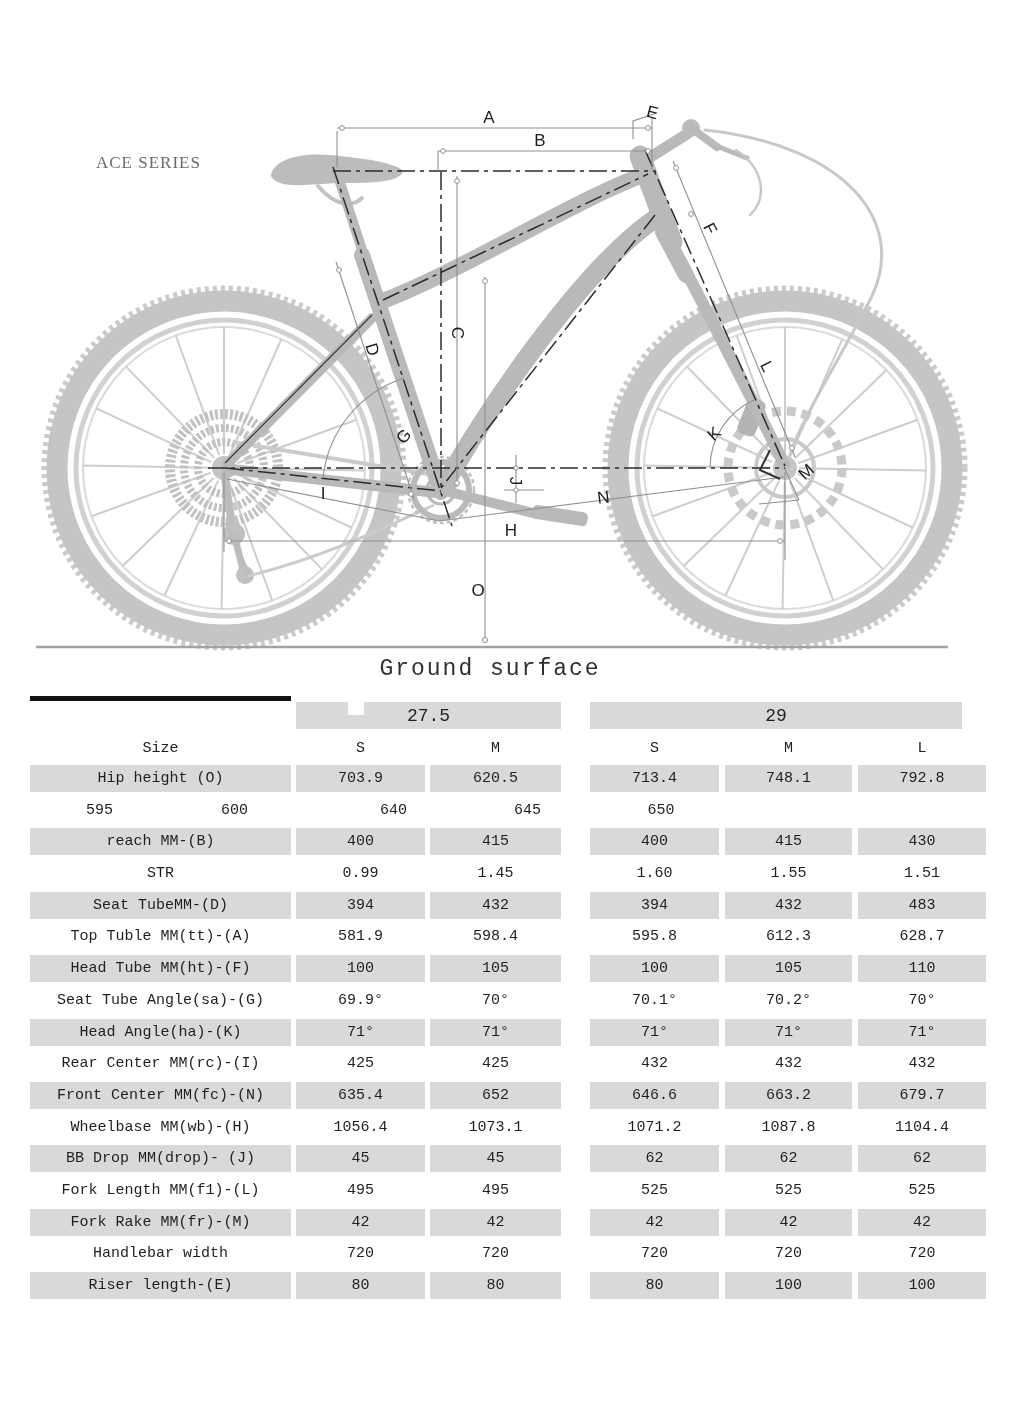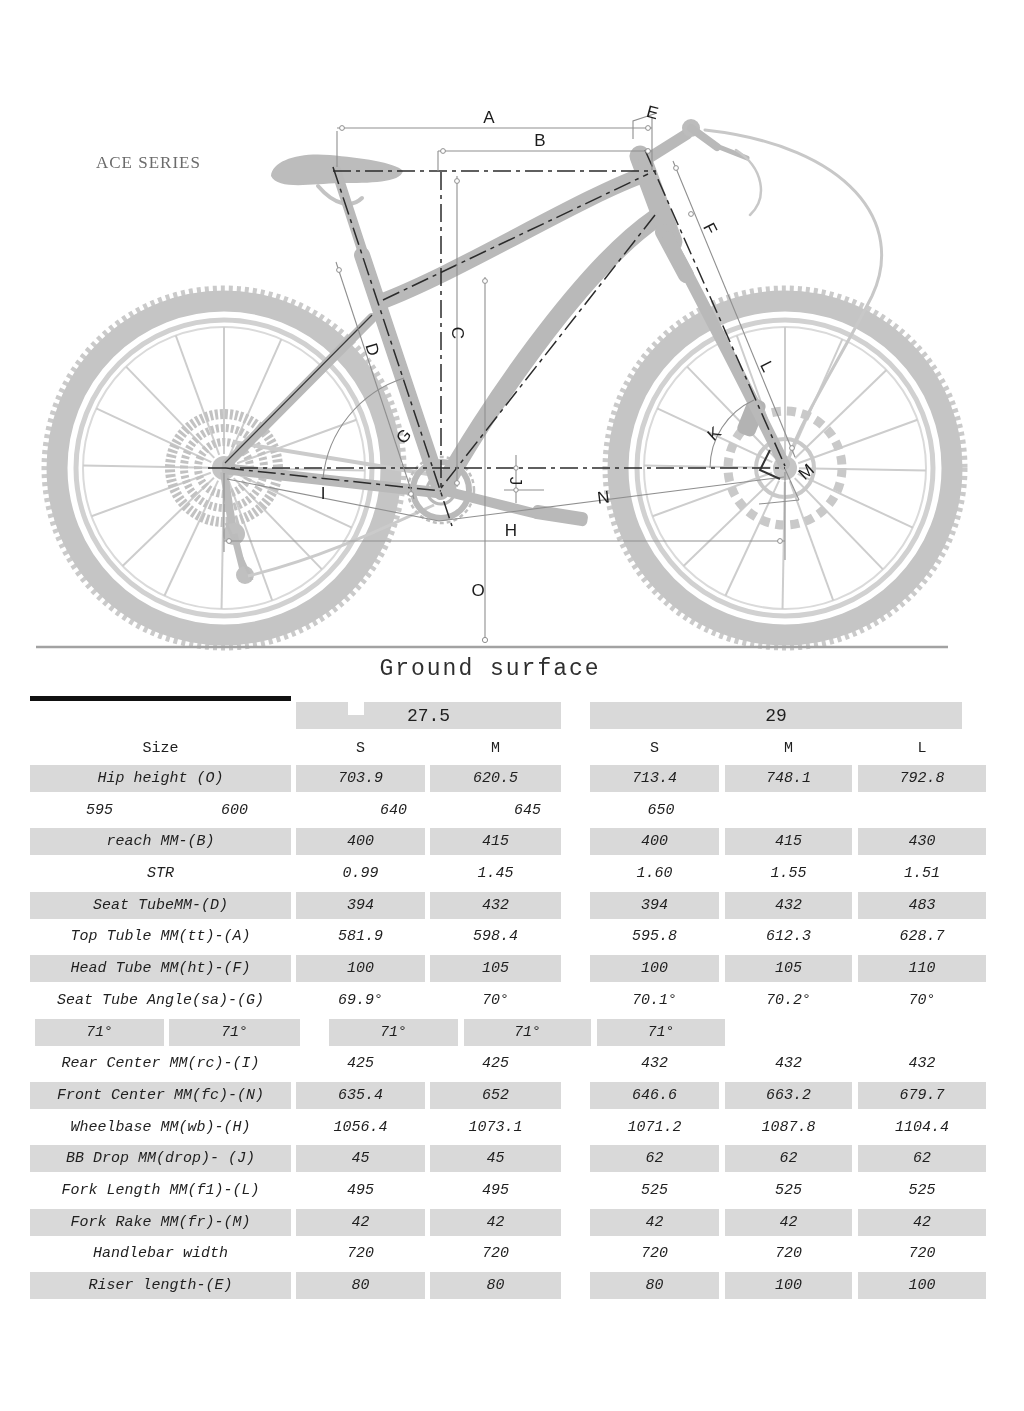--- a/index.html
+++ b/index.html
@@ -12,21 +12,21 @@
         font-size:23px;letter-spacing:2px;color:#2f2f2f;font-family:"Liberation Mono",monospace;}
   
   .geo-table{position:absolute;left:30px;top:694px;width:956px;}
   .black-bar{position:absolute;left:0;top:2px;width:261px;height:5px;background:#111;}
   .grp{position:absolute;top:8px;height:27px;background:#d9d9d9;display:flex;align-items:center;
         justify-content:center;font-size:18px;}
   .grp27{left:266px;width:265px;}
   .grp29{left:560px;width:372px;}
   .notch{position:absolute;left:52px;top:0;width:16px;height:13px;background:#fff;}
   .size-row{position:absolute;left:0;top:41px;display:flex;justify-content:center;}
-  .rows{position:absolute;left:0;top:71px;font-style:italic;}
+  .rows{position:absolute;left:0;top:71px;}
   .trow{display:flex;margin-bottom:4.7px;}
   .cell{height:27px;line-height:27px;text-align:center;font-size:15px;display:block;
         white-space:nowrap;overflow:hidden;}
   .lab{width:261px;}
   .c1{width:129px;margin-left:5px;}
   .c2{width:131px;margin-left:5px;}
   .c3{width:129px;margin-left:29px;}
   .c4{width:127px;margin-left:6px;}
   .c5{width:128px;margin-left:6px;}
   .shaded{background:#d9d9d9;}
@@ -272,20 +272,21 @@
         </div>
         <div class="trow">
           <span class="cell lab">Seat Tube Angle(sa)-(G)</span>
           <span class="cell c1">69.9°</span>
           <span class="cell c2">70°</span>
           <span class="cell c3">70.1°</span>
           <span class="cell c4">70.2°</span>
           <span class="cell c5">70°</span>
         </div>
         <div class="trow">
+          <span class="cell lab shaded">Head Angle(ha)-(K)</span>
           <span class="cell c1 shaded">71°</span>
           <span class="cell c2 shaded">71°</span>
           <span class="cell c3 shaded">71°</span>
           <span class="cell c4 shaded">71°</span>
           <span class="cell c5 shaded">71°</span>
         </div>
         <div class="trow">
           <span class="cell lab">Rear Center MM(rc)-(I)</span>
           <span class="cell c1">425</span>
           <span class="cell c2">425</span>

